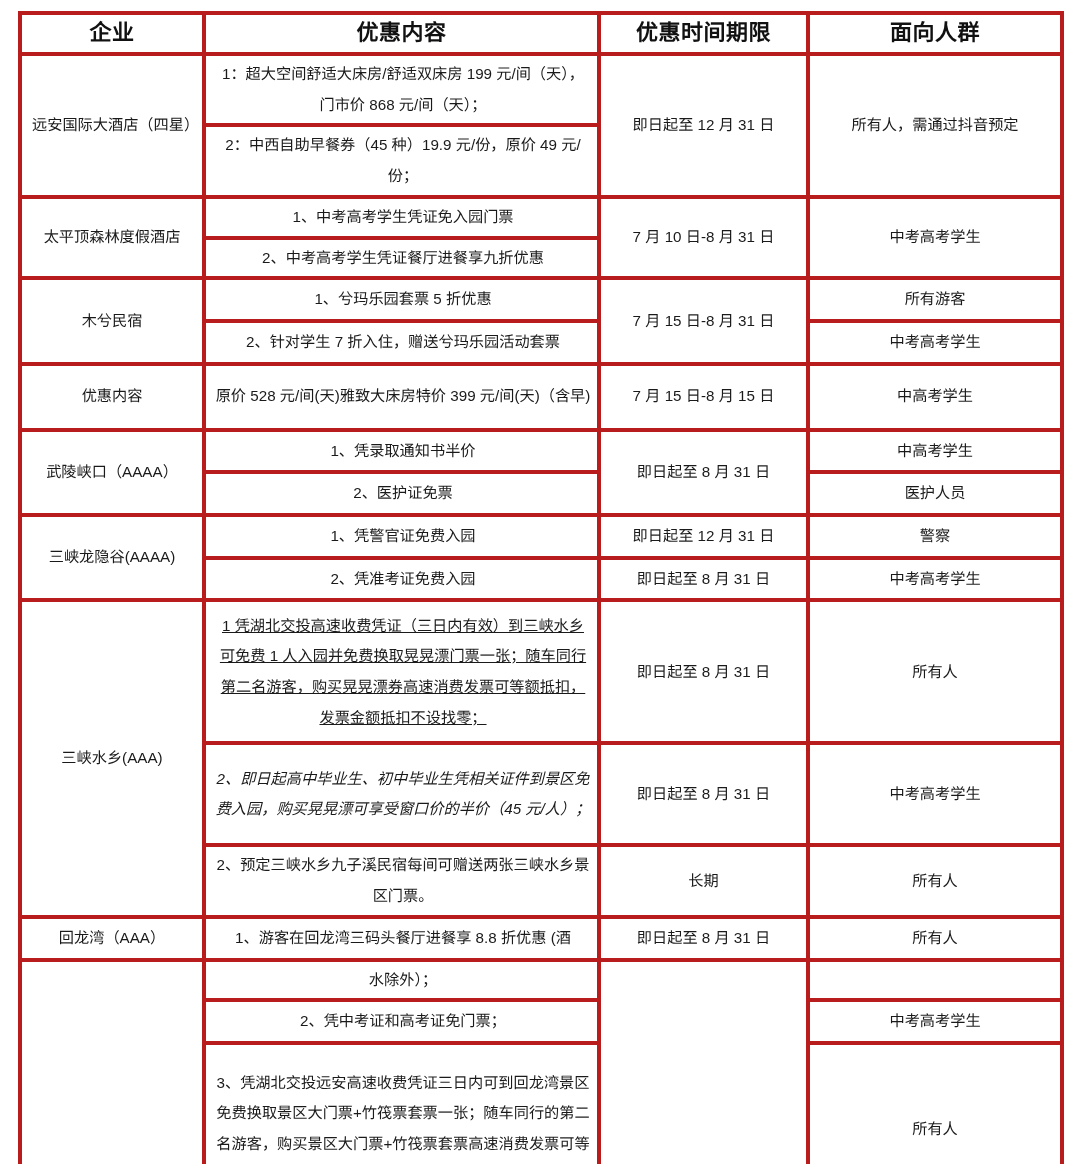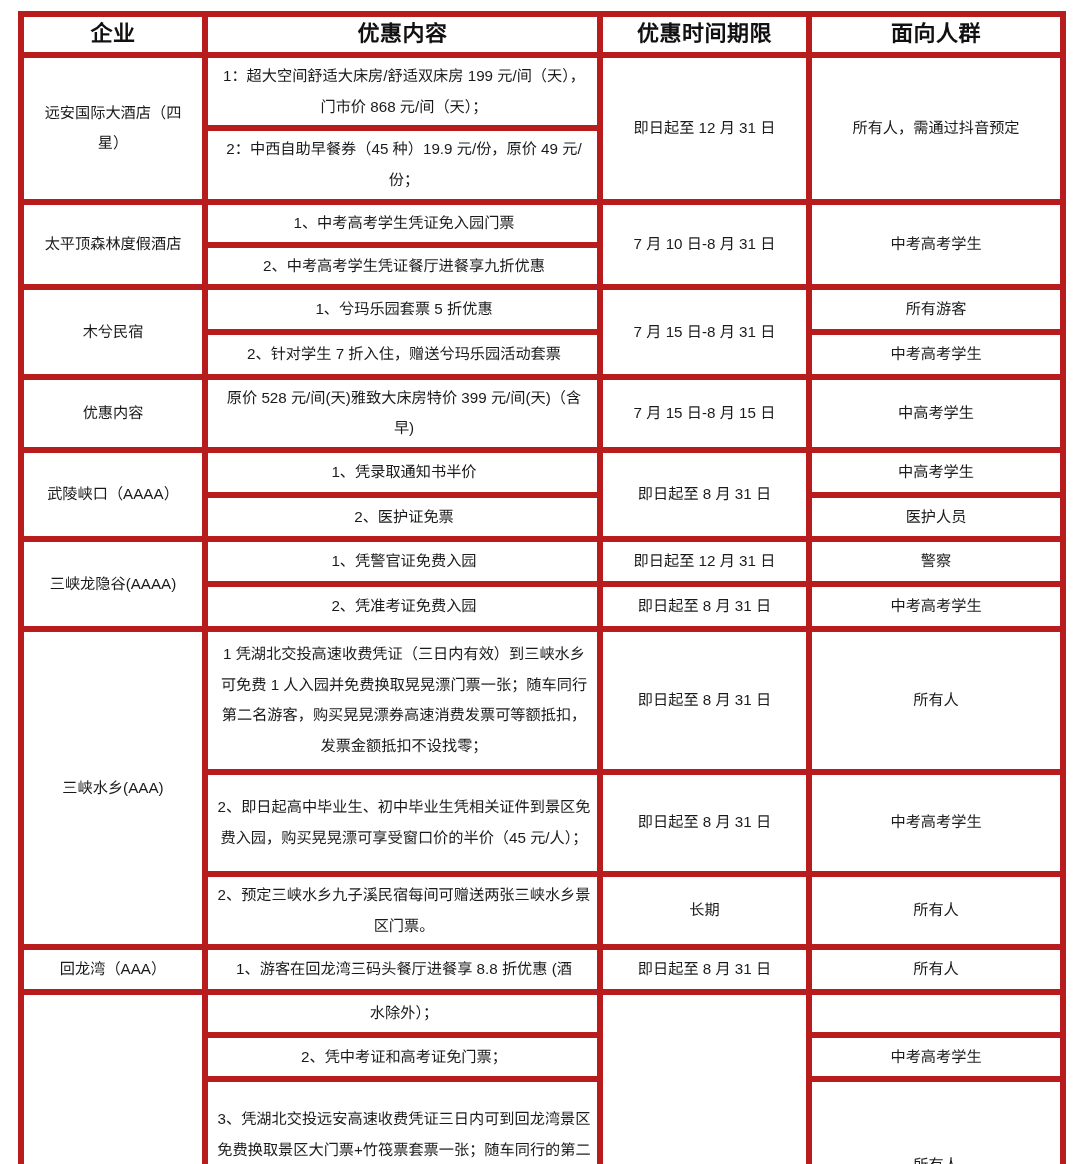--- a/index.html
+++ b/index.html
@@ -32,21 +32,21 @@
     background: #ffffff;
   }
 
   table.promo col.c-company  { width: 184px; }
   table.promo col.c-content  { width: 395px; }
   table.promo col.c-period   { width: 209px; }
   table.promo col.c-audience { width: 254px; }
 
   table.promo th,
   table.promo td {
-    border: 6px solid #b91c1c;
+    border: 4px solid #b91c1c;
     vertical-align: middle;
     background: #ffffff;
     box-sizing: border-box;
   }
 
   table.promo thead th {
     height: 41px;
     padding: 2px 4px;
     text-align: center;
     font-weight: 700;
@@ -174,26 +174,26 @@
         <td class="audience h-34">警察</td>
       </tr>
       <tr>
         <td class="content h-34">2、凭准考证免费入园</td>
         <td class="period h-34">即日起至 8 月 31 日</td>
         <td class="audience h-34">中考高考学生</td>
       </tr>
 
       <tr>
         <td class="company" rowspan="3">三峡水乡(AAA)</td>
-        <td class="content" style="height:143px;">1 凭湖北交投高速收费凭证（三日内有效）到三峡水乡可免费 1 人入园并免费换取晃晃漂门票一张；随车同行第二名游客，购买晃晃漂券高速消费发票可等额抵扣，发票金额抵扣不设找零；</td>
+        <td class="content" style="height:143px;text-decoration:underline;">1 凭湖北交投高速收费凭证（三日内有效）到三峡水乡可免费 1 人入园并免费换取晃晃漂门票一张；随车同行第二名游客，购买晃晃漂券高速消费发票可等额抵扣，发票金额抵扣不设找零；</td>
         <td class="period">即日起至 8 月 31 日</td>
         <td class="audience">所有人</td>
       </tr>
       <tr>
-        <td class="content" style="height:102px;">2、即日起高中毕业生、初中毕业生凭相关证件到景区免费入园，购买晃晃漂可享受窗口价的半价（45 元/人）；</td>
+        <td class="content" style="height:102px;font-style:italic;">2、即日起高中毕业生、初中毕业生凭相关证件到景区免费入园，购买晃晃漂可享受窗口价的半价（45 元/人）；</td>
         <td class="period">即日起至 8 月 31 日</td>
         <td class="audience">中考高考学生</td>
       </tr>
       <tr>
         <td class="content h-70">2、预定三峡水乡九子溪民宿每间可赠送两张三峡水乡景区门票。</td>
         <td class="period">长期</td>
         <td class="audience">所有人</td>
       </tr>
 
       <tr>

